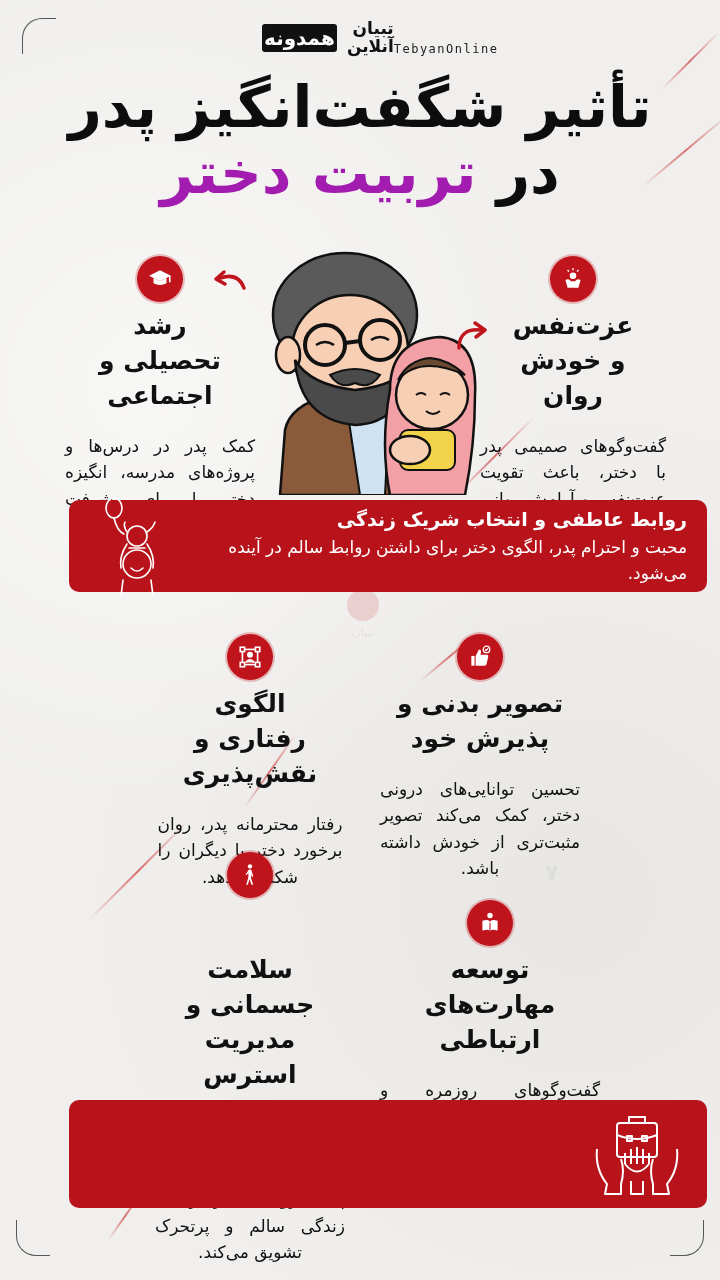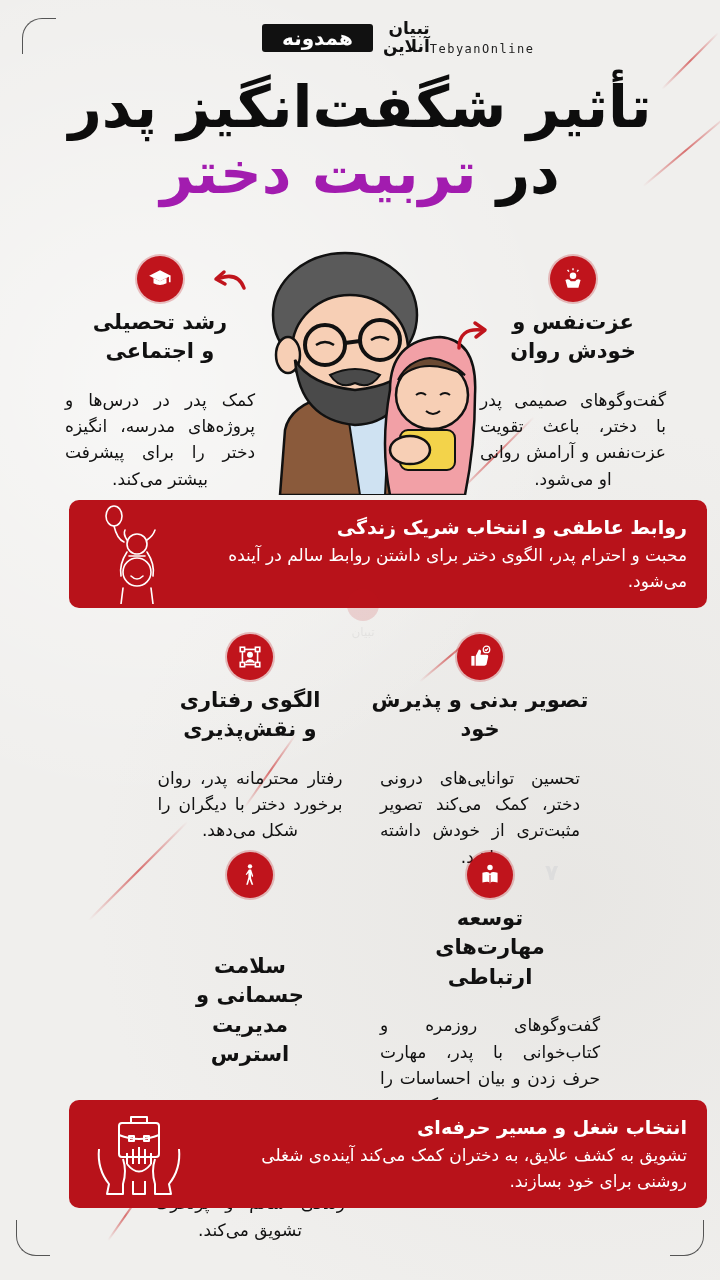--- a/index.html
+++ b/index.html
@@ -15,36 +15,36 @@
     direction: rtl;
   }
   .corner { position: absolute; width: 34px; height: 36px; border-color: #555; border-style: solid; border-width: 0; }
   .corner.tl { left: 22px; top: 18px; border-left-width: 1.5px; border-top-width: 1.5px; border-top-left-radius: 20px; }
   .corner.bl { left: 16px; bottom: 24px; border-left-width: 1.5px; border-bottom-width: 1.5px; border-bottom-left-radius: 20px; }
   .corner.br { right: 16px; bottom: 24px; border-right-width: 1.5px; border-bottom-width: 1.5px; border-bottom-right-radius: 20px; }
 
   .deco-line { position: absolute; height: 1.5px; background: linear-gradient(90deg, transparent, rgba(200,30,30,0.6), transparent); transform-origin: center; }
 
   .brand { position: absolute; top: 16px; left: 262px; width: 200px; height: 44px; display: flex; align-items: center; gap: 10px; direction: ltr; }
-  .brand-logo { background: #111; color: #fff; font-weight: 900; font-size: 20px; padding: 2px 20px; border-radius: 3px; letter-spacing: -1px; font-family: "DejaVu Sans", sans-serif; }
+  .brand-logo { background: #111; color: #fff; font-weight: 900; font-size: 20px; padding: 2px 2px; border-radius: 3px; letter-spacing: -1px; font-family: "DejaVu Sans", sans-serif; }
   .brand-text { display: flex; align-items: flex-end; line-height: 1.05; }
   .brand-fa { font-size: 17px; font-weight: 700; color: #111; direction: rtl; }
   .brand-en { font-size: 12px; color: #222; letter-spacing: 1.5px; font-family: "DejaVu Sans Mono", monospace; }
 
   .title { position: absolute; top: 76px; left: 0; width: 720px; text-align: center; line-height: 1.1; }
   .title-line1 { display: block; font-size: 58px; font-weight: 900; color: #0d0d0d; letter-spacing: -1px; }
   .title-line2 { display: block; font-size: 58px; font-weight: 900; margin-top: 2px; }
   .title-line2 .black { color: #0d0d0d; }
   .title-line2 .red { color: #a21caf; }
 
   .icon-circle { width: 46px; height: 46px; border-radius: 50%; background: #c0141c; display: flex; align-items: center; justify-content: center; box-shadow: 0 0 0 2px rgba(192,20,28,0.25); }
   .icon-circle svg { width: 26px; height: 26px; }
 
   .feature { position: absolute; text-align: center; display: flex; flex-direction: column; align-items: center; }
-  .feature-title { font-size: 21px; font-weight: 900; color: #111; line-height: 1.4; margin-top: 6px; }
+  .feature-title { font-size: 25px; font-weight: 900; color: #111; line-height: 1.4; margin-top: 6px; }
   .feature-body { font-size: 17px; color: #111; line-height: 1.55; margin-top: 20px; text-align: justify; text-align-last: center; }
 
   .arrow { position: absolute; }
 
   .illustration { position: absolute; left: 250px; top: 245px; width: 230px; height: 250px; }
 
   .banner { position: absolute; left: 69px; width: 638px; background: #b8121a; border-radius: 10px; color: #fff; display: flex; align-items: center; }
   .banner-text { flex: 1; padding: 0 20px 0 10px; }
   .banner-title { font-size: 19px; font-weight: 900; line-height: 1.5; }
   .banner-body { font-size: 17px; line-height: 1.55; }
@@ -145,21 +145,21 @@
           <line x1="12" y1="2" x2="12" y2="4"></line>
           <line x1="7" y1="3.5" x2="8.2" y2="5.2"></line>
           <line x1="17" y1="3.5" x2="15.8" y2="5.2"></line>
         </g>
       </svg>
   </div>
   <div class="feature-title" style="width:130px;">عزت‌نفس و خودش روان</div>
   <div class="feature-body" style="width:186px;">گفت‌وگوهای صمیمی پدر با دختر، باعث تقویت عزت‌نفس و آرامش روانی او می‌شود.</div>
 </div>
 
-<div class="banner" style="top:500px;height:108px;">
+<div class="banner" style="top:500px;height:92px;">
   <div class="banner-text">
     <div class="banner-title">روابط عاطفی و انتخاب شریک زندگی</div>
     <div class="banner-body">محبت و احترام پدر، الگوی دختر برای داشتن روابط سالم در آینده می‌شود.</div>
   </div>
   <div class="banner-art">
     <svg viewBox="0 0 80 100" width="80" height="100" fill="none" stroke="#fff" stroke-width="1.6" stroke-linecap="round">
       <ellipse cx="15" cy="12" rx="8" ry="10"></ellipse>
       <path d="M15 22 Q18 35 25 38"></path>
       <circle cx="38" cy="40" r="10"></circle>
       <path d="M28 36 Q24 30 26 26"></path>
@@ -217,37 +217,33 @@
   <div class="icon-circle">
     <svg viewBox="0 0 24 24">
         <circle cx="12" cy="4" r="2" fill="#fff"></circle>
         <path d="M11 7 L13 7 L15 13 L14 14 L13 11 L13 15 L15 21 L13.5 21 L11.5 16 L10 21 L8.5 21 L10.5 14 L10.5 10 L9 12 L8 11.5 Z" fill="#fff"></path>
       </svg>
   </div>
   <div class="feature-title" style="width:160px;">سلامت جسمانی و مدیریت استرس</div>
   <div class="feature-body" style="width:190px;">فعالیت‌های خانوادگی و پیاده روی، دختر را به زندگی سالم و پرتحرک تشویق می‌کند.</div>
 </div>
 
-<div class="feature" style="left:375px;top:852px;width:230px;">
+<div class="feature" style="left:375px;top:900px;width:230px;">
   <div class="icon-circle">
     <svg viewBox="0 0 24 24">
         <circle cx="12" cy="5" r="2.5" fill="#fff"></circle>
         <path d="M5 10 Q12 8 12 12 Q12 8 19 10 V19 Q12 17 12 20 Q12 17 5 19 Z" fill="#fff"></path>
         <line x1="12" y1="12" x2="12" y2="20" stroke="#c0141c" stroke-width="1"></line>
       </svg>
   </div>
   <div class="feature-title" style="width:160px;">توسعه مهارت‌های ارتباطی</div>
   <div class="feature-body" style="width:220px;">گفت‌وگوهای روزمره و کتاب‌خوانی با پدر، مهارت حرف زدن و بیان احساسات را در دختر تقویت می‌کند.</div>
 </div>
 
 <div class="banner" style="top:1100px;height:108px;">
-  <div class="banner-text">
-    <div class="banner-title">انتخاب شغل و مسیر حرفه‌ای</div>
-    <div class="banner-body">تشویق به کشف علایق، به دختران کمک می‌کند آینده‌ی شغلی روشنی برای خود بسازند.</div>
-  </div>
   <div class="banner-art">
     <svg viewBox="0 0 100 90" width="100" height="90" fill="none" stroke="#fff" stroke-width="2" stroke-linejoin="round">
       <rect x="30" y="14" width="40" height="34" rx="3"></rect>
       <path d="M42 14 V8 H58 V14"></path>
       <path d="M30 26 Q50 34 70 26"></path>
       <rect x="40" y="27" width="5" height="5"></rect>
         <rect x="55" y="27" width="5" height="5"></rect>
       <path d="M10 40 Q8 60 20 75 L18 85 H34 V75 Q38 62 34 50"></path>
       <path d="M90 40 Q92 60 80 75 L82 85 H66 V75 Q62 62 66 50"></path>
       <path d="M38 55 V44 M44 55 V40 M50 55 V38 M56 55 V40 M62 55 V44"></path>

